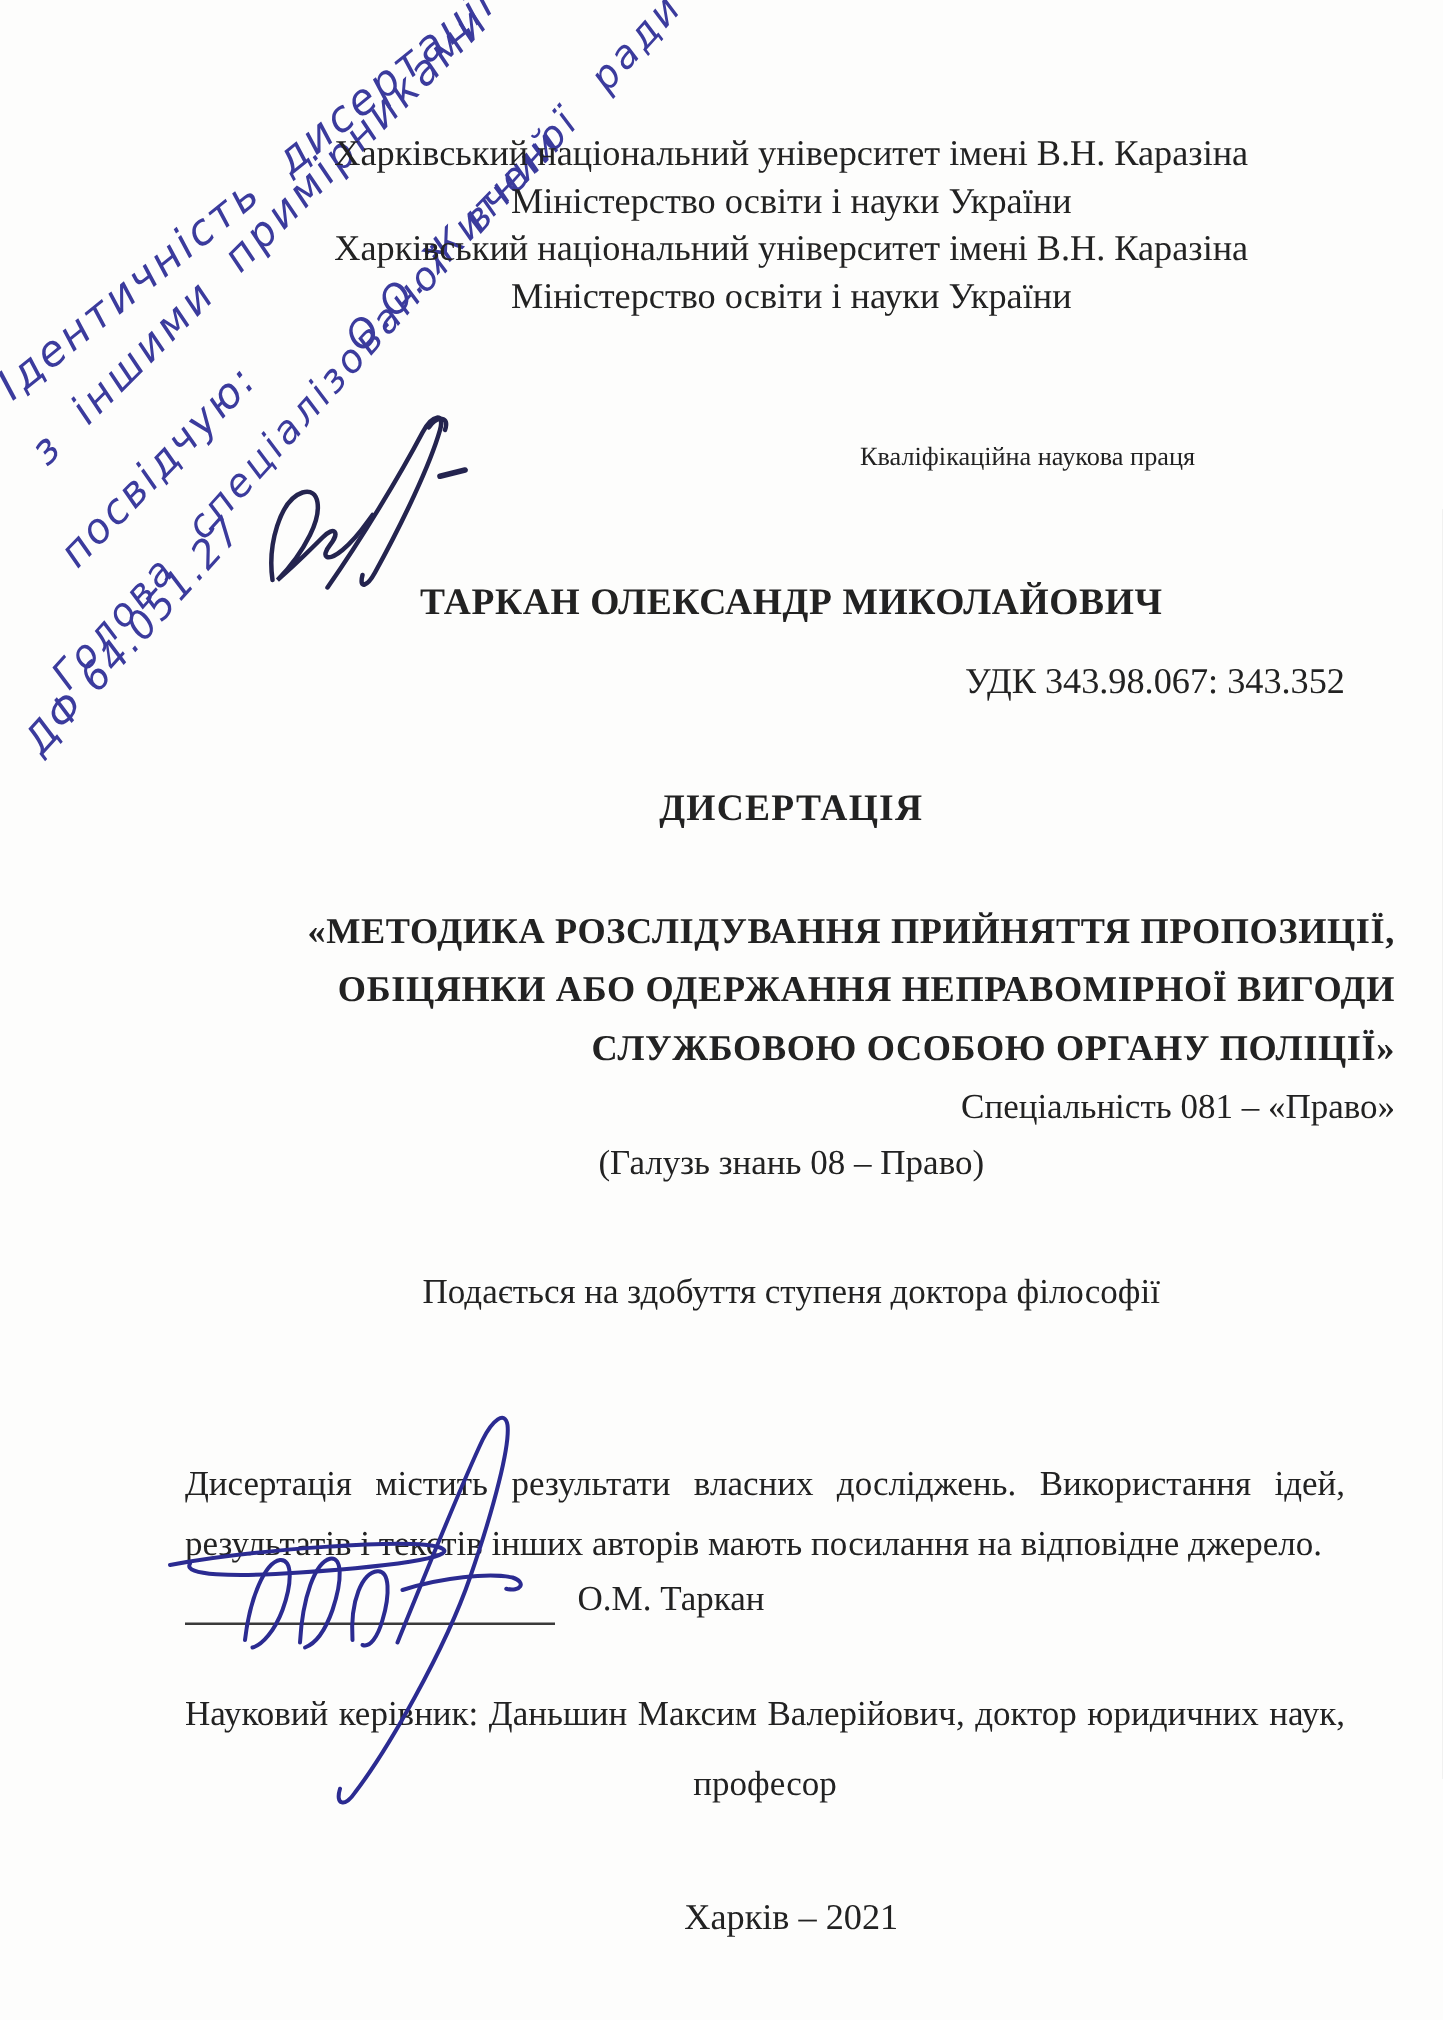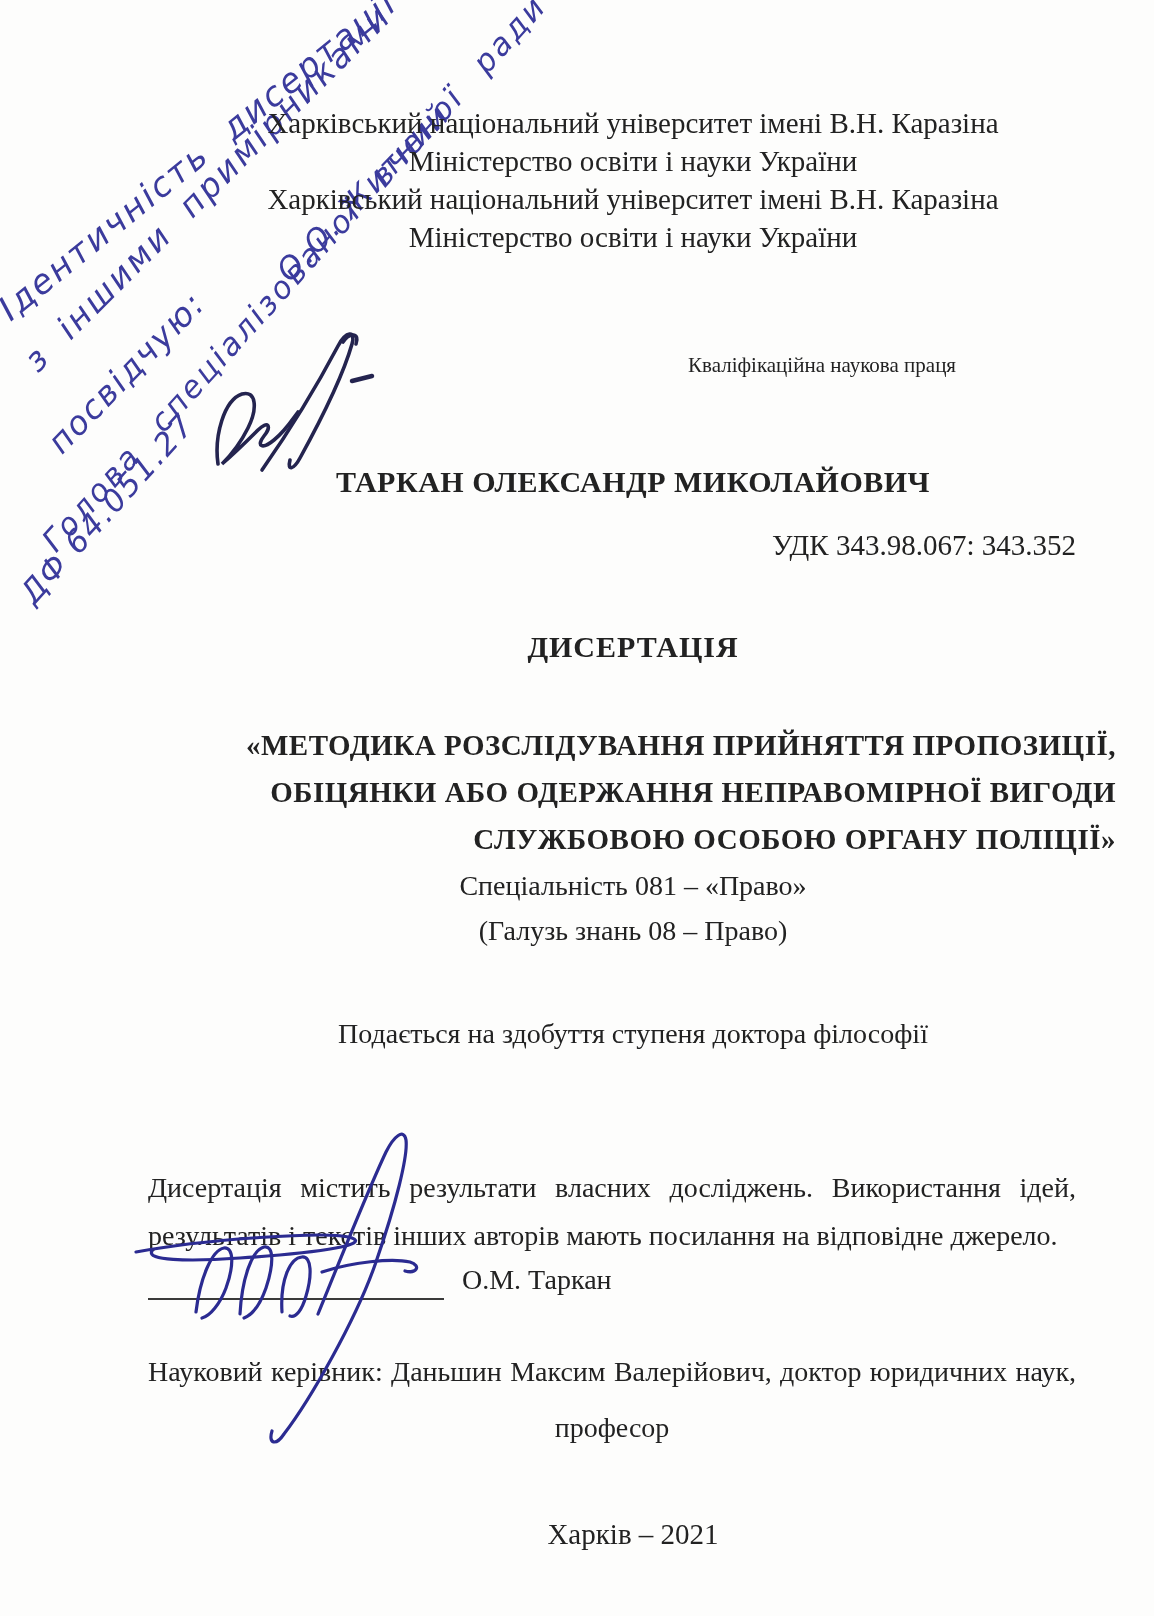--- a/index.html
+++ b/index.html
@@ -14,21 +14,21 @@
   }
   .abs{position:absolute;}
   
   .centerblock{left:150px;width:966px;text-align:center;}
   .header{top:104px;font-size:29px;line-height:38px;}
   .qualif{left:660px;top:346px;font-size:21px;line-height:38px;text-align:left;margin-left:28px;}
   .author{top:441px;font-size:30px;font-weight:bold;letter-spacing:0.5px;margin-top:24px;}
   .udc{left:148px;width:928px;top:529px;font-size:29px;text-align:right;}
   .doctype{top:630px;font-size:30px;font-weight:bold;letter-spacing:1px;}
   .title{top:722px;font-size:29px;font-weight:bold;line-height:47px;letter-spacing:0.5px;text-align:right;}
-  .spec{top:870px;font-size:28px;}
+  .spec{top:870px;font-size:28px;text-align:right;}
   .field{top:915px;font-size:28px;}
   .submission{top:1018px;font-size:28px;}
   .para{left:148px;width:928px;font-size:28px;line-height:48px;}
   .decl{top:1164px;}
   .jline{text-align:justify;text-align-last:justify;}
   .decl-l2{top:1212px;}
   .sigrule{left:148px;top:1270px;width:296px;height:28px;border-bottom:2px solid #3a3a3a;}
   .sigcap{left:462px;top:1264px;font-size:28px;}
   .superv{top:1348px;}
   .superv2{top:1404px;font-size:28px;text-align:center;}

